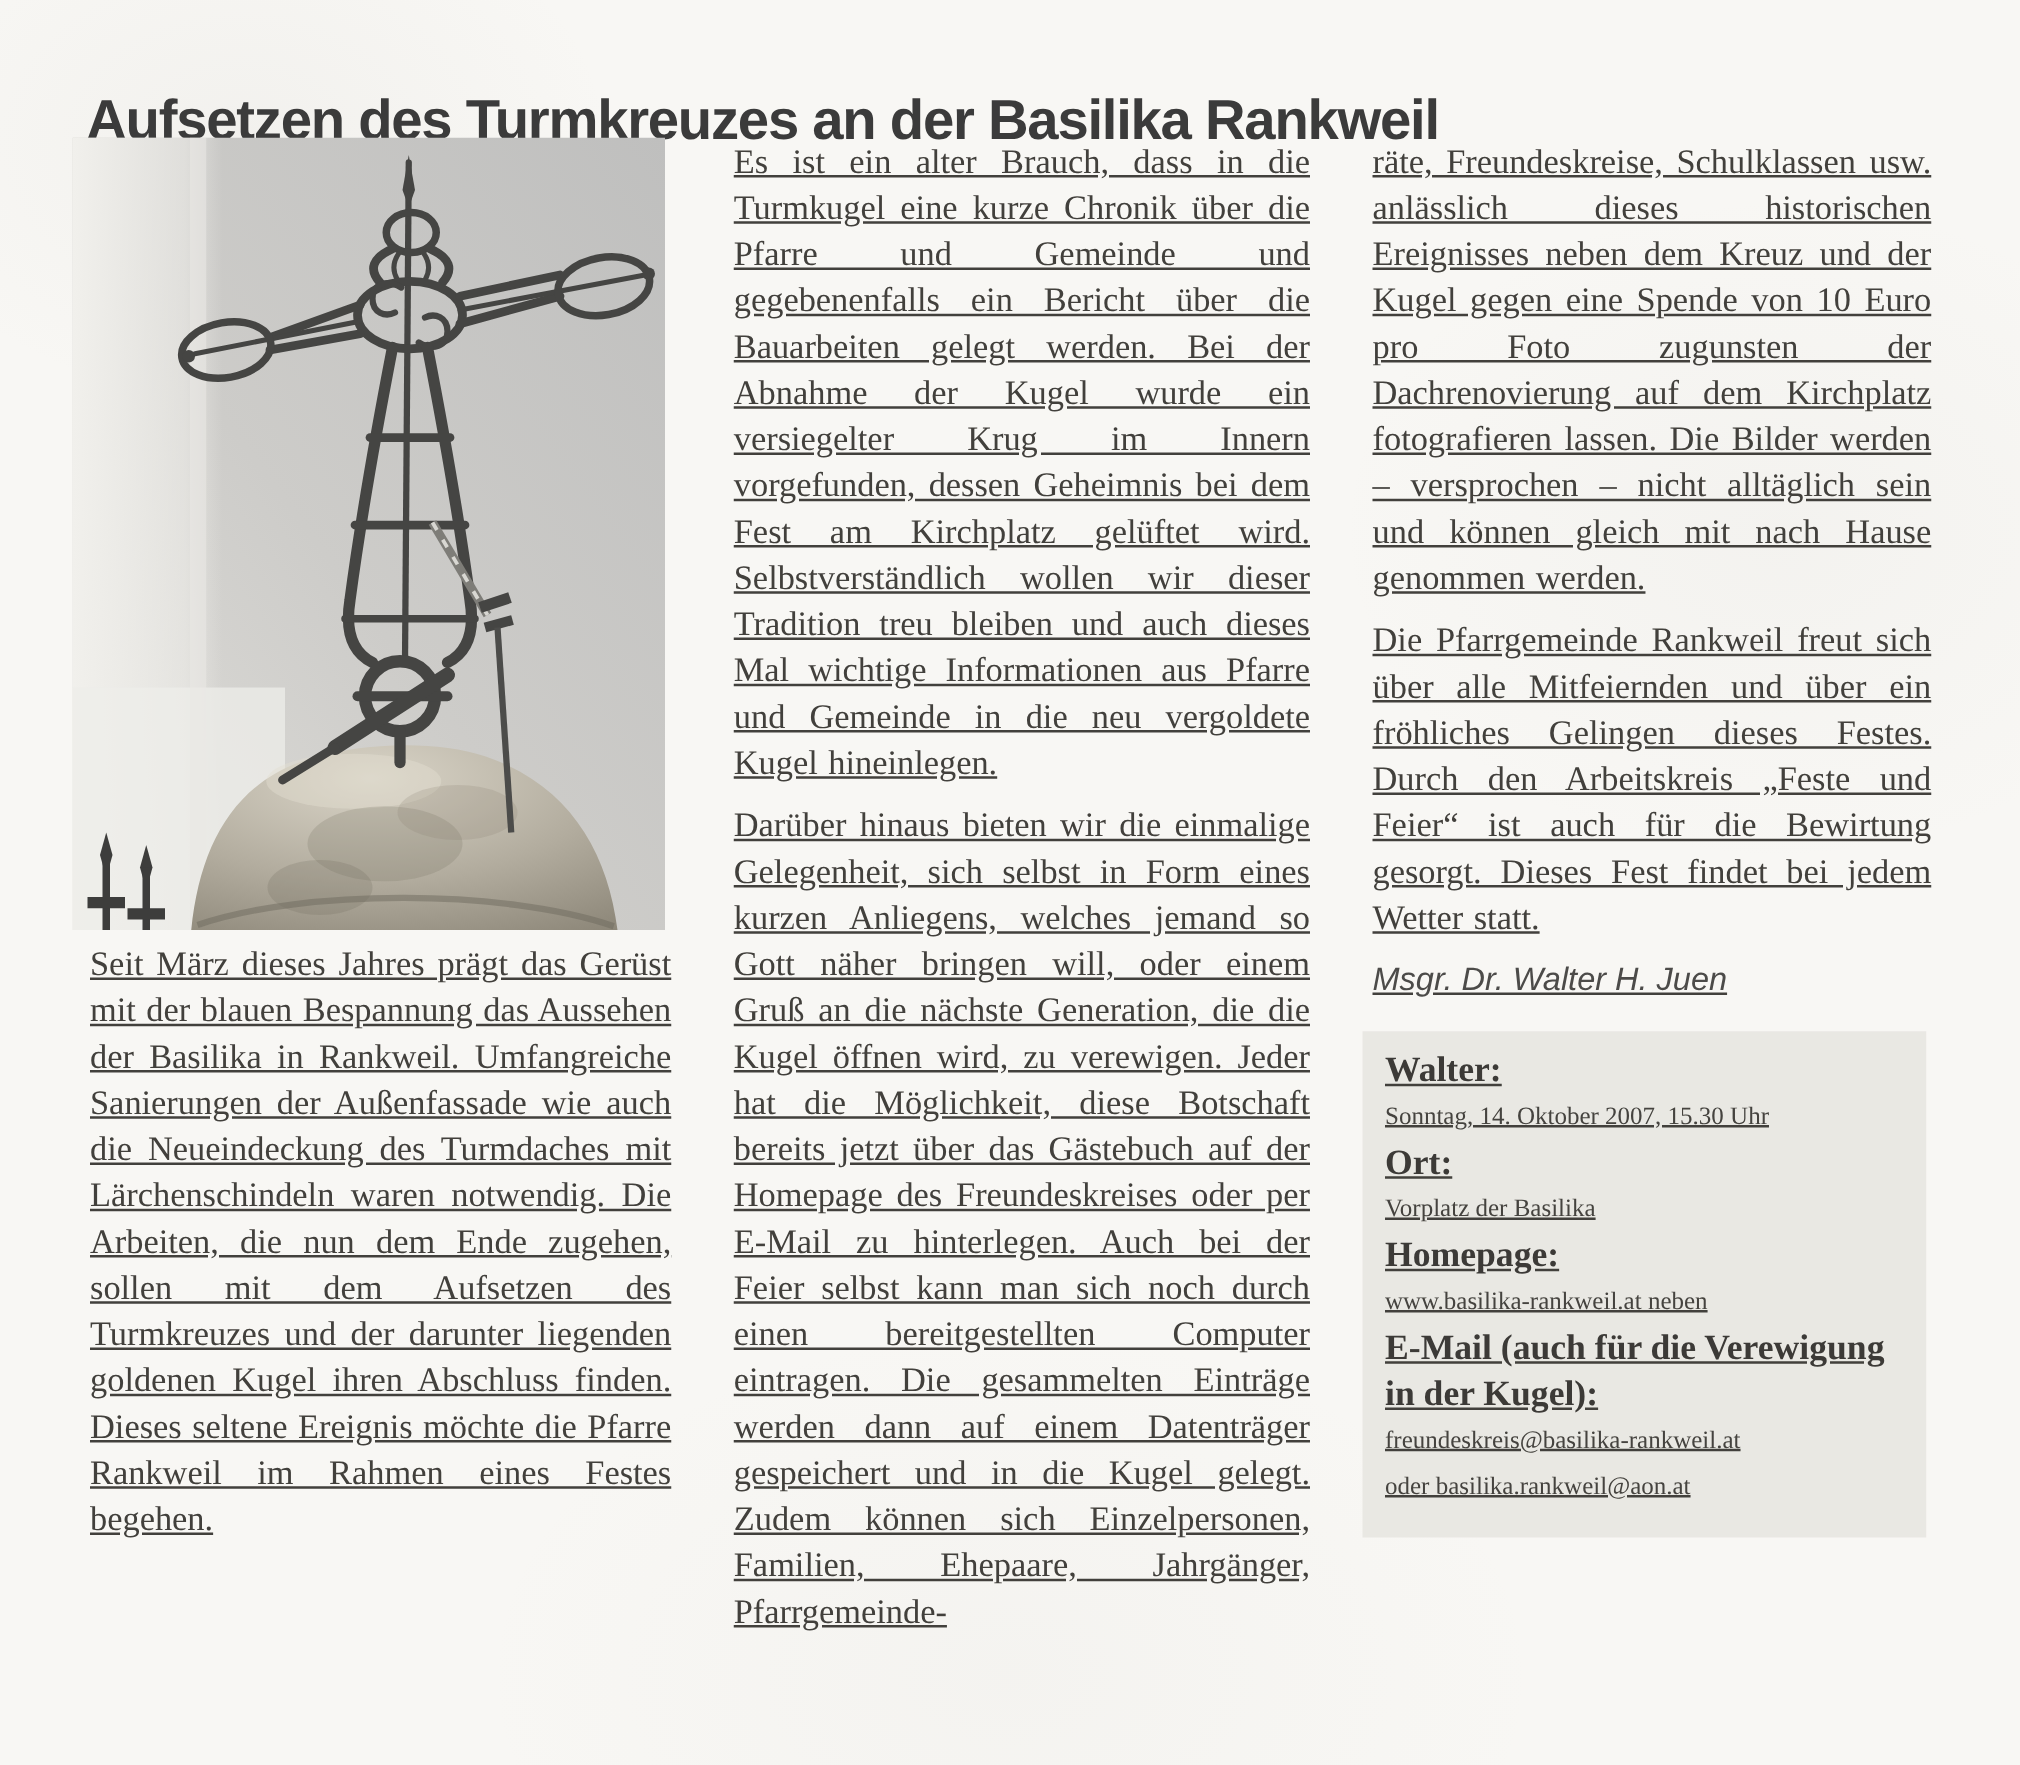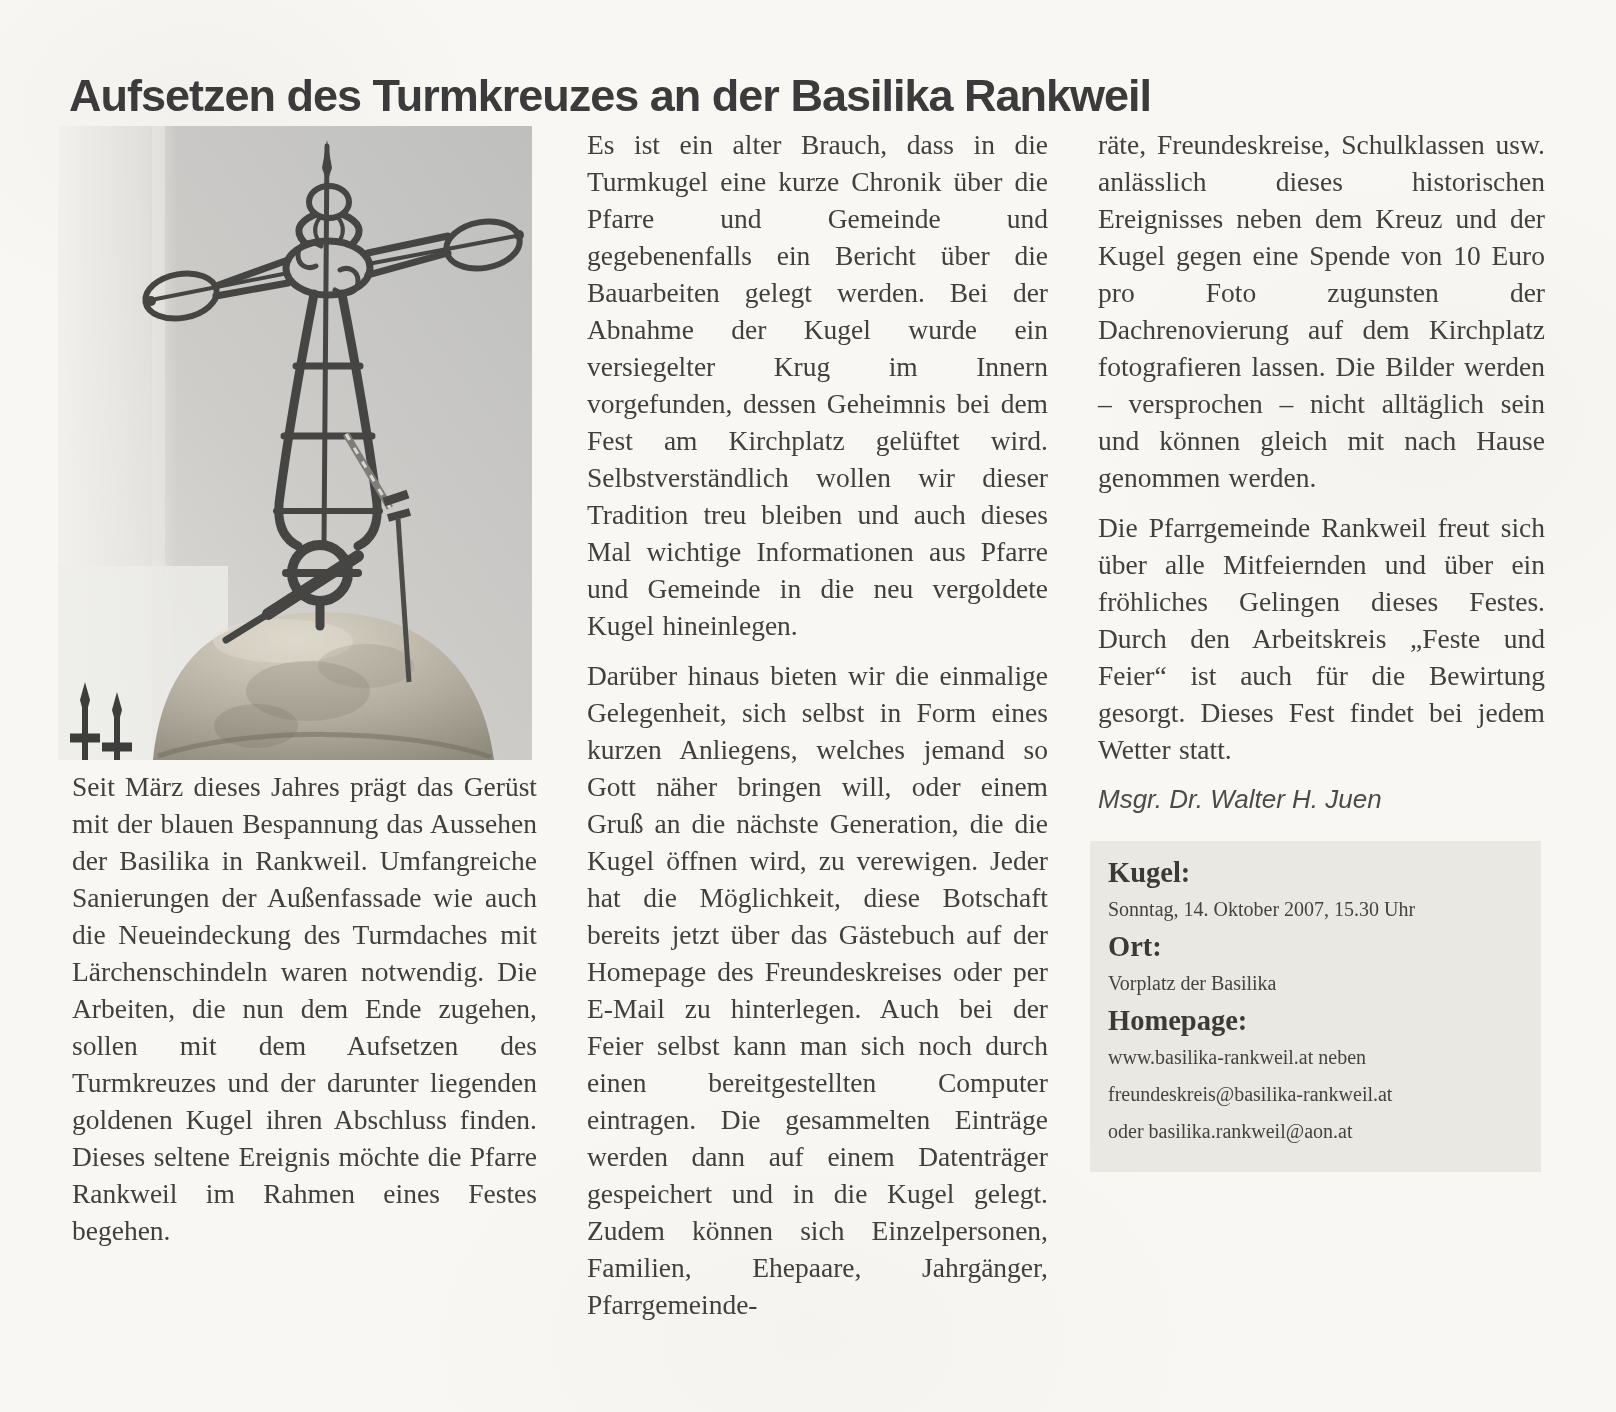--- a/index.html
+++ b/index.html
@@ -19,21 +19,21 @@
       radial-gradient(420px 300px at 12% 8%, rgba(190,188,182,.10), transparent 70%),
       radial-gradient(500px 380px at 88% 30%, rgba(190,188,182,.08), transparent 70%),
       radial-gradient(600px 400px at 50% 95%, rgba(200,198,192,.08), transparent 70%);
   }
   .title{
     position:absolute;left:69px;top:40px;
     font-family:"Liberation Sans", sans-serif;
     font-weight:bold;font-size:45px;letter-spacing:-1px;
     color:#3b3b3b;white-space:nowrap;
   }
-  .col{position:absolute;top:126px;}
+  .col{position:absolute;top:110px;text-decoration:underline;}
   .col-left{left:72px;width:465px;}
   .col-mid{left:587px;width:461px;}
   .col-right{left:1098px;width:447px;}
   p.body-text{
     font-size:27.5px;line-height:37px;
     text-align:justify;margin:0;word-spacing:1.5px;
   }
   p.body-text + p.body-text{margin-top:13px;}
   .photo{
     position:relative;margin:0 0 8px -14px;
@@ -166,31 +166,32 @@
   </div>
 
   <div class="col col-right">
     <p class="body-text">räte, Freundeskreise, Schulklassen usw. anlässlich dieses historischen Ereignisses neben dem Kreuz und der Kugel gegen eine Spende von 10 Euro pro Foto zugunsten der Dachrenovierung auf dem Kirchplatz fotografieren lassen. Die Bilder werden – versprochen – nicht alltäglich sein und können gleich mit nach Hause genommen werden.</p>
     <p class="body-text">Die Pfarrgemeinde Rankweil freut sich über alle Mitfeiernden und über ein fröhliches Gelingen dieses Festes. Durch den Arbeitskreis „Feste und Feier“ ist auch für die Bewirtung gesorgt. Dieses Fest findet bei jedem Wetter statt.</p>
 
     <div class="signature">Msgr. Dr. Walter H. Juen</div>
 
     <div class="info-box">
       <div class="info-item">
-        <div class="info-label">Kugel:</div>
+        <div class="info-label">Walter:</div>
         <div class="info-line">Sonntag, 14. Oktober 2007, 15.30 Uhr</div>
       </div>
       <div class="info-item">
         <div class="info-label">Ort:</div>
         <div class="info-line">Vorplatz der Basilika</div>
       </div>
       <div class="info-item">
         <div class="info-label">Homepage:</div>
         <div class="info-line">www.basilika-rankweil.at neben</div>
       </div>
       <div class="info-item">
+        <div class="info-label">E-Mail (auch für die Verewigung in der Kugel):</div>
         <div class="info-line">freundeskreis@basilika-rankweil.at</div>
         <div class="info-line">oder basilika.rankweil@aon.at</div>
       </div>
     </div>
   </div>
 
 </div>
 
 </body></html>

